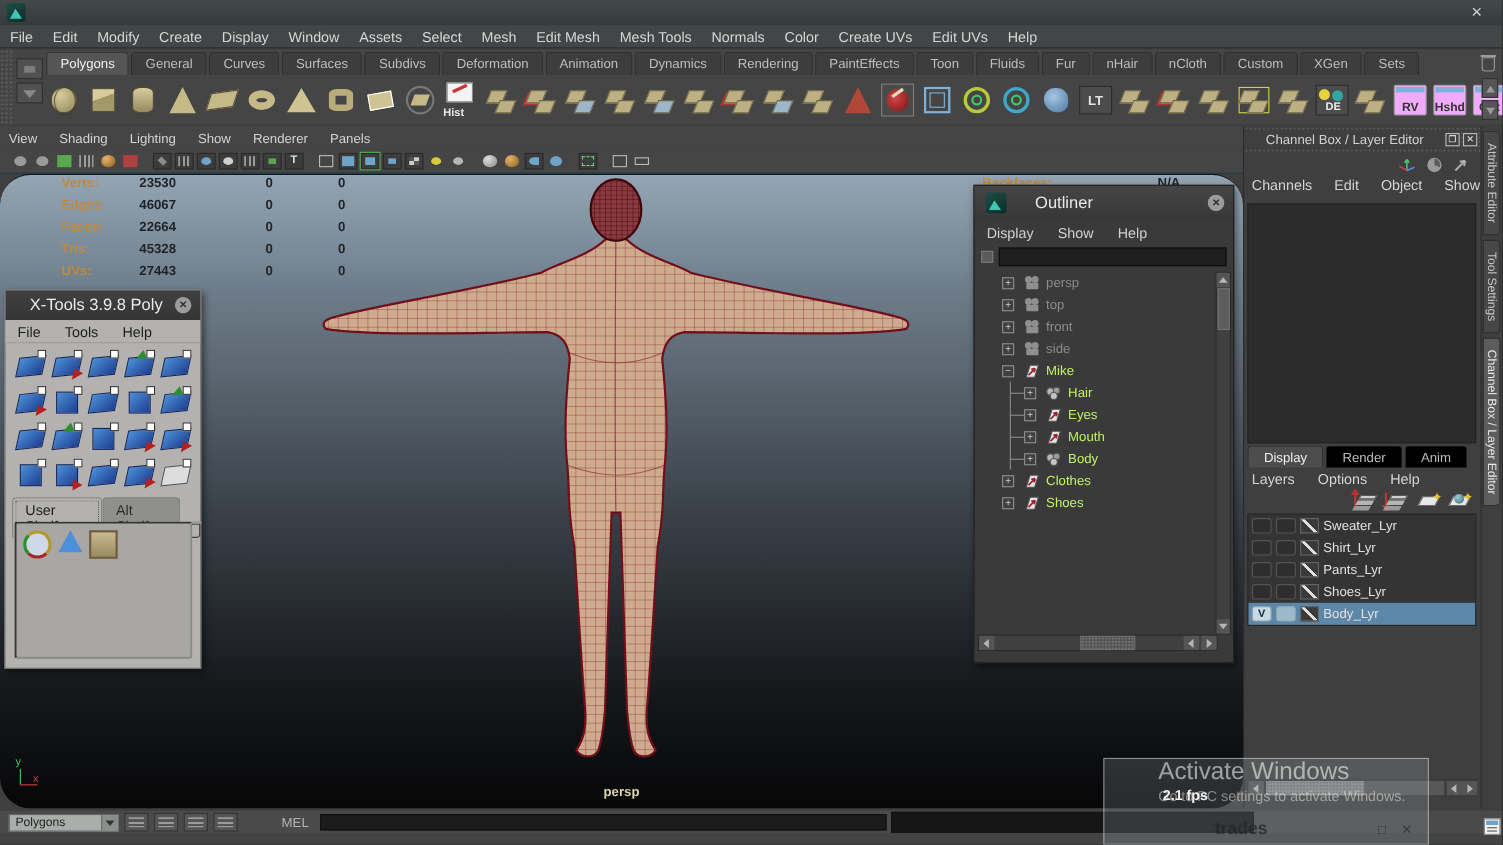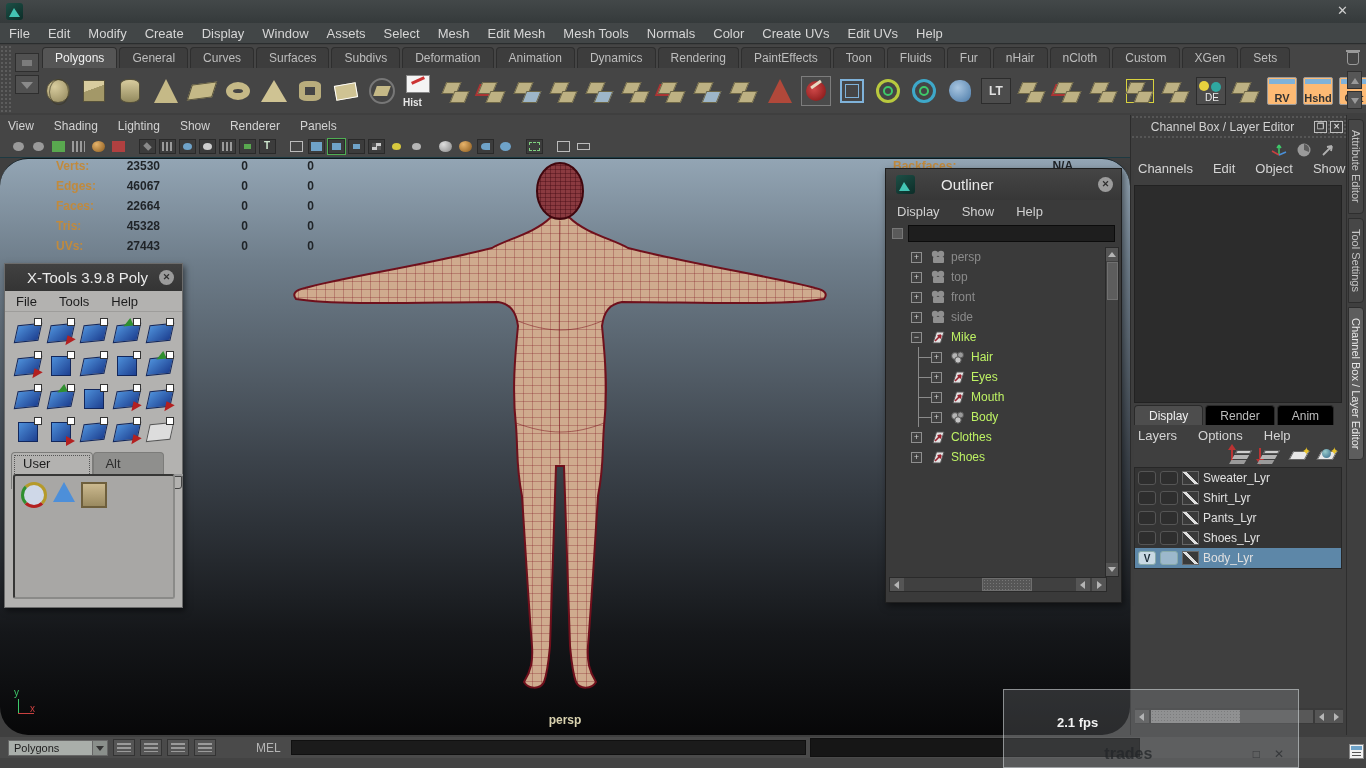--- a/index.html
+++ b/index.html
@@ -67,26 +67,26 @@
   .si-brush { width:30px; height:30px; border:1px solid #7d7d7d; background:#4a4a4a; display:flex; align-items:center; justify-content:center; }
   .si-brush i { width:20px; height:20px; border-radius:50%; background:radial-gradient(circle at 40% 40%,#d04848,#7c1212); position:relative; }
   .si-brush i::after { content:''; position:absolute; left:4px; top:2px; width:12px; height:3px; background:#e8d9c2; transform:rotate(-35deg); }
   .si-lattice { width:24px; height:24px; border:2px solid #7fb2d9; position:relative; }
   .si-lattice::before { content:''; position:absolute; inset:3px; border:1px solid #7fb2d9; }
   .si-rings { width:24px; height:24px; border-radius:50%; border:3px solid #b9c93e; display:flex; align-items:center; justify-content:center; }
   .si-rings i { width:10px; height:10px; border-radius:50%; border:2px solid #3ec96a; }
   .si-soft { width:22px; height:22px; border-radius:50% 50% 40% 60%; background:radial-gradient(circle at 40% 35%,#a8c5e0,#4a7aa8); }
   .txtbtn { min-width:30px; height:26px; background:#4c4c4c; border:1px solid #2c2c2c; color:#e0e0e0; font-size:12px; font-weight:bold;
             display:flex; align-items:center; justify-content:center; padding:12px 4px; }
-  .winbtn { width:30px; height:28px; background:#fdba74; border:1px solid #9a9a9a; border-radius:2px; position:relative;
+  .winbtn { width:30px; height:28px; background:#f0abfc; border:1px solid #9a9a9a; border-radius:2px; position:relative;
             display:flex; align-items:flex-end; justify-content:center; font-size:11px; font-weight:bold; color:#333; }
   .winbtn::before { content:''; position:absolute; left:1px; top:1px; right:1px; height:5px; background:#7fb2d9; }
   .si-de { position:relative; width:30px; height:28px; background:#4c4c4c; border:1px solid #2c2c2c; }
   .si-de::before { content:''; position:absolute; left:2px; top:3px; width:10px; height:10px; border-radius:50%; background:#e8d23e; box-shadow:12px 1px 0 #2fa8a0; }
-  .si-de .lbl { position:absolute; left:8px; bottom:1px; font-size:10px; font-weight:normal; color:#ececec; }
+  .si-de .lbl { position:absolute; left:8px; bottom:1px; font-size:10px; font-weight:bold; color:#ececec; }
   .shelf-scroll { position:absolute; right:3px; top:26px; width:16px; height:40px; }
   .shelf-scroll .sb { width:15px; height:18px; background:#565656; border:1px solid #303030; margin-bottom:2px; position:relative; }
   .shelf-scroll .sb::after { content:''; position:absolute; left:3px; top:6px; border-left:4px solid transparent; border-right:4px solid transparent; }
   .shelf-scroll .up::after { border-bottom:6px solid #9a9a9a; }
   .shelf-scroll .dn::after { border-top:6px solid #9a9a9a; }
 
   
   .vp-menubar { position:absolute; left:0; top:115px; width:1130px; height:21px; background:#454545; display:flex; align-items:center; }
   .vp-menubar span { font-size:12px; color:#d2d2d2; padding:0 12px 0 8px; }
   .vp-toolbar { position:absolute; left:0; top:136px; width:1130px; height:22px; background:#454545; border-bottom:1px solid #1d3a42;
@@ -955,20 +955,24 @@
     <div class="cmd-ico"></div>
     <div class="cmd-ico"></div>
     <div class="cmd-ico"></div>
     <div class="cmd-ico"></div>
     <span class="mel-label">MEL</span>
     <input class="mel-input" value="" style="">
     <div class="cmd-result"></div>
   </div>
   <div class="helpline"></div>
 
+  <div class="watermark">
+    <div class="l1">Activate Windows</div>
+    <div class="l2">Go to PC settings to activate Windows.</div>
+  </div>
 
   <div class="trades-overlay">
     <div class="trades-bar">
       <span class="t">trades</span>
       <span class="b">□</span>
       <span class="b">✕</span>
     </div>
   </div>
   <div class="script-toggle"></div>
 

